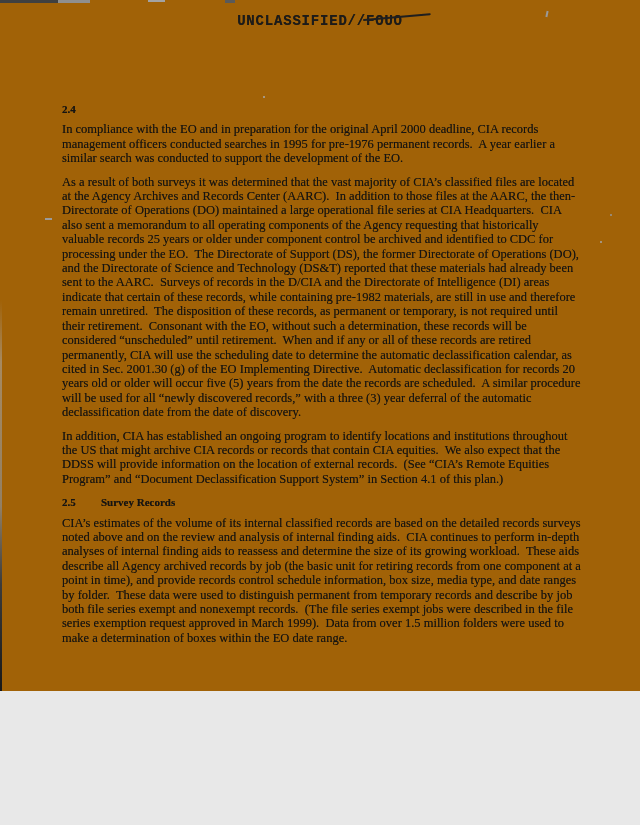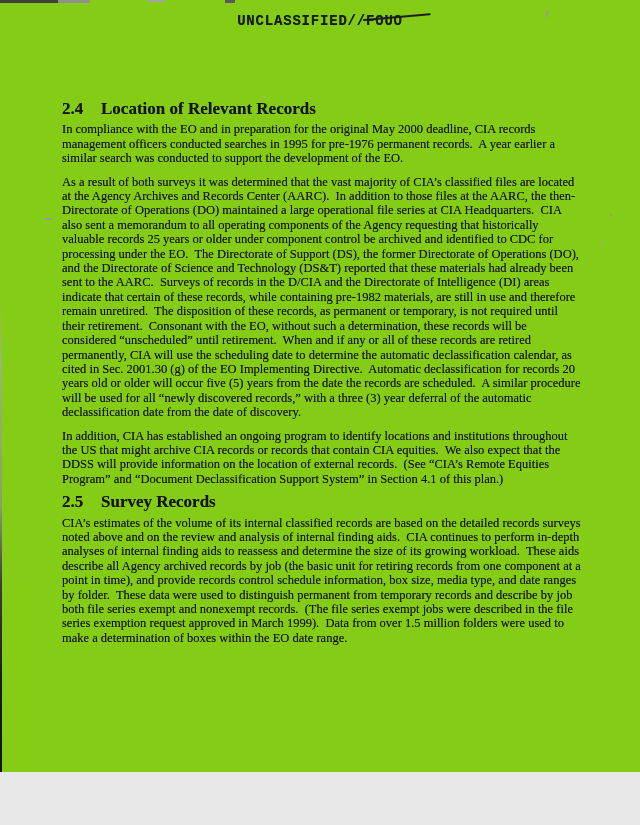--- a/index.html
+++ b/index.html
@@ -1,19 +1,19 @@
 <!DOCTYPE html>
 <html><head>
 <meta charset="utf-8">
 <style>
   html,body{margin:0;padding:0;background:#e8e8e8;}
   .page{
     position:relative;
-    width:640px;height:772px;
-    background:#84cc16;
+    width:640px;height:691px;
+    background:#a16207;
     overflow:hidden;
     font-family:"Liberation Serif", serif;
     color:#141414;
   }
   
   .class-line{
     position:absolute;left:0;width:100%;
     text-align:center;
     font-family:"Liberation Mono", monospace;
     font-weight:bold;
@@ -43,21 +43,21 @@
     border-radius:1px;
   }
   
   .content{
     position:absolute;top:102px;left:62px;width:521px;
     font-size:12.5px;line-height:14.4px;
     text-shadow:0 0 0.4px rgba(0,0,0,0.5);
   }
   .heading{
     display:flex;
-    font-weight:bold;font-size:17px;
+    font-weight:bold;font-size:11px;
     margin:0 0 6px 0;
   }
   .heading .num{width:39px;flex:0 0 39px;}
   .heading.second{margin-top:1px;}
   .content p{margin:0 0 9px 0;white-space:pre-wrap;}
   
   .art{position:absolute;pointer-events:none;}
   .a-top1{left:0;top:0;width:58px;height:3px;background:#404040;}
   .a-top2{left:58px;top:0;width:32px;height:3px;background:#8f8f8f;}
   .a-top3{left:148px;top:0;width:17px;height:2px;background:#a3a3a3;}
@@ -99,23 +99,22 @@
   <div class="art a-dash"></div>
 
   <div class="class-line doc-header">
     <span>UNCLASSIFIED//</span><span class="struck"><span>FOUO</span><span class="strike-header"></span></span>
   </div>
 
   <div class="content">
 
     <div class="heading">
       <span class="num">2.4</span>
-      <span>Location of Relevant Records</span>
     </div>
-    <p>In compliance with the EO and in preparation for the original May 2000 deadline, CIA records management officers conducted searches in 1995 for pre-1976 permanent records.  A year earlier a similar search was conducted to support the development of the EO.</p>
+    <p>In compliance with the EO and in preparation for the original April 2000 deadline, CIA records management officers conducted searches in 1995 for pre-1976 permanent records.  A year earlier a similar search was conducted to support the development of the EO.</p>
     <p>As a result of both surveys it was determined that the vast majority of CIA’s classified files are located at the Agency Archives and Records Center (AARC).  In addition to those files at the AARC, the then-Directorate of Operations (DO) maintained a large operational file series at CIA Headquarters.  CIA also sent a memorandum to all operating components of the Agency requesting that historically valuable records 25 years or older under component control be archived and identified to CDC for processing under the EO.  The Directorate of Support (DS), the former Directorate of Operations (DO), and the Directorate of Science and Technology (DS&amp;T) reported that these materials had already been sent to the AARC.  Surveys of records in the D/CIA and the Directorate of Intelligence (DI) areas indicate that certain of these records, while containing pre-1982 materials, are still in use and therefore remain unretired.  The disposition of these records, as permanent or temporary, is not required until their retirement.  Consonant with the EO, without such a determination, these records will be considered “unscheduled” until retirement.  When and if any or all of these records are retired permanently, CIA will use the scheduling date to determine the automatic declassification calendar, as cited in Sec. 2001.30 (g) of the EO Implementing Directive.  Automatic declassification for records 20 years old or older will occur five (5) years from the date the records are scheduled.  A similar procedure will be used for all “newly discovered records,” with a three (3) year deferral of the automatic declassification date from the date of discovery.</p>
     <p>In addition, CIA has established an ongoing program to identify locations and institutions throughout the US that might archive CIA records or records that contain CIA equities.  We also expect that the DDSS will provide information on the location of external records.  (See “CIA’s Remote Equities Program” and “Document Declassification Support System” in Section 4.1 of this plan.)</p>
 
     <div class="heading second">
       <span class="num">2.5</span>
       <span>Survey Records</span>
     </div>
     <p>CIA’s estimates of the volume of its internal classified records are based on the detailed records surveys noted above and on the review and analysis of internal finding aids.  CIA continues to perform in-depth analyses of internal finding aids to reassess and determine the size of its growing workload.  These aids describe all Agency archived records by job (the basic unit for retiring records from one component at a point in time), and provide records control schedule information, box size, media type, and date ranges by folder.  These data were used to distinguish permanent from temporary records and describe by job both file series exempt and nonexempt records.  (The file series exempt jobs were described in the file series exemption request approved in March 1999).  Data from over 1.5 million folders were used to make a determination of boxes within the EO date range.</p>
 
   </div>

